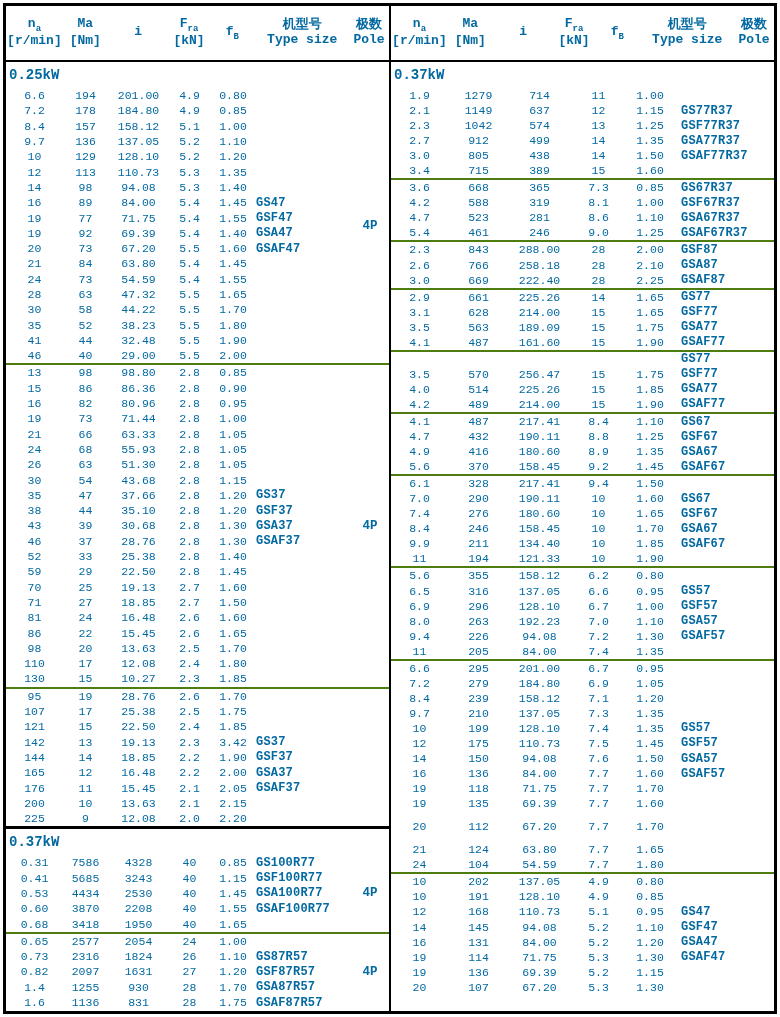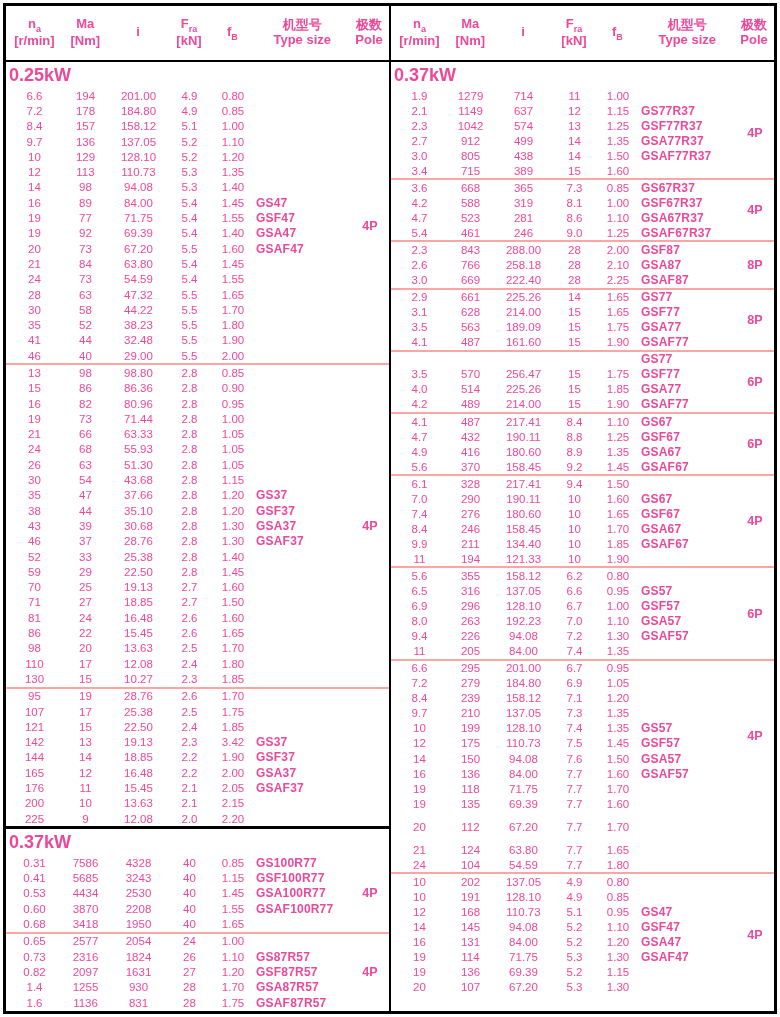--- a/index.html
+++ b/index.html
@@ -1,37 +1,37 @@
 <!DOCTYPE html>
 <html><head>
 <meta charset="utf-8">
 <style>
   html,body{margin:0;padding:0;background:#fff;}
   .page{position:relative;width:780px;height:1017px;background:#ffffff;
-        font-family:Liberation Sans, sans-serif;color:#ec4899;overflow:hidden;}
+        font-family:Liberation Mono, monospace;color:#0369a1;overflow:hidden;}
   .frame{position:absolute;left:3px;top:3px;right:3px;bottom:3px;border:3px solid #000;display:flex;}
   .col{width:50%;display:flex;flex-direction:column;overflow:hidden;}
   .col.left{border-right:2px solid #000;}
   
   .header{display:flex;align-items:center;border-bottom:2px solid #000;height:54px;flex:0 0 auto;font-weight:bold;}
   .hcell{display:flex;flex-direction:column;align-items:center;justify-content:center;line-height:1.15;}
   .hmain{font-size:13px;}
   .hmain sub{font-size:9px;}
   .hunit{font-size:13px;}
   .hc0{width:57px}.hc1{width:45px}.hc2{width:61px}.hc3{width:41px}.hc4{width:46px}.hc5{width:94px}.hc6{width:40px}
   
   .colbody{flex:1 1 auto;display:flex;flex-direction:column;}
   .section + .section{border-top:3px solid #000;}
-  .power-label{font-size:18px;font-weight:bold;padding:2px 0 1px 3px;line-height:23px;}
+  .power-label{font-size:14px;font-weight:bold;padding:2px 0 1px 3px;line-height:23px;}
   .block{display:flex;}
-  .block + .block{border-top:2px solid #fca5a5;}
+  .block + .block{border-top:2px solid #4d7c0f;}
   .block.gapsep{border-top:none;padding-top:8px;}
   .rows{flex:1 1 auto;}
   .row{display:flex;align-items:center;height:15.3px;}
-  .colbody[data-col="right"] .row{height:15.05px;}
+  .colbody[data-col="right"] .row{height:15.05px;gap:8px;}
   .cell{font-size:11.5px;text-align:center;white-space:nowrap;}
   .c0{width:57px}.c1{width:45px}.c2{width:61px}.c3{width:41px}.c4{width:46px}
   .c5{width:94px;text-align:left;font-weight:bold;font-size:12px;letter-spacing:0.2px;}
   .pole{width:40px;flex:0 0 auto;display:flex;align-items:center;justify-content:center;
         font-weight:bold;font-size:12.5px;text-align:right;}
 </style>
 </head>
 <body>
 
 <div class="page">

